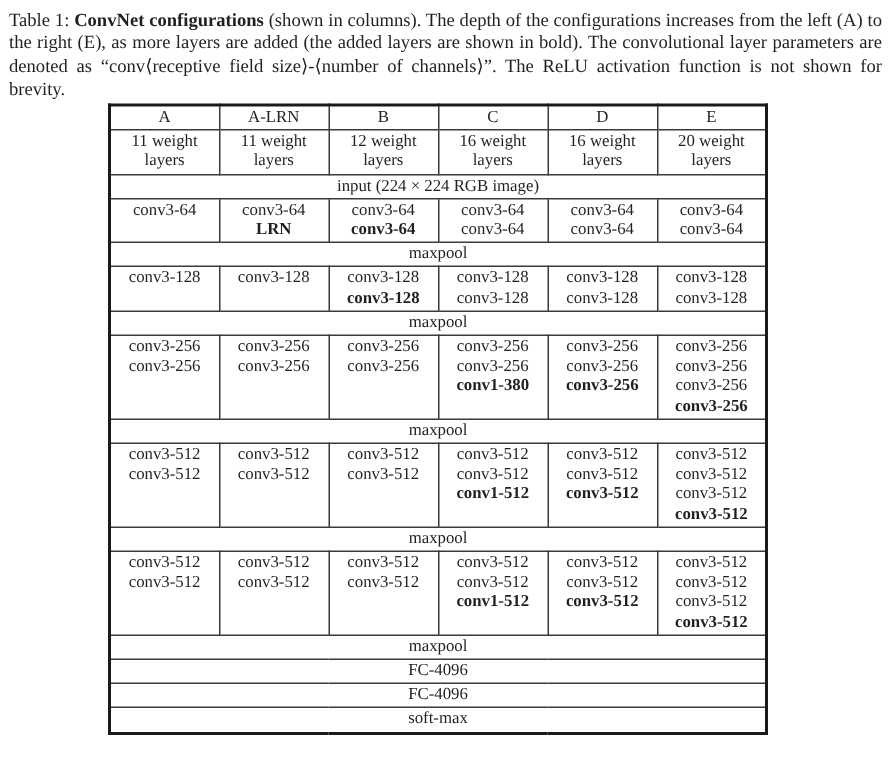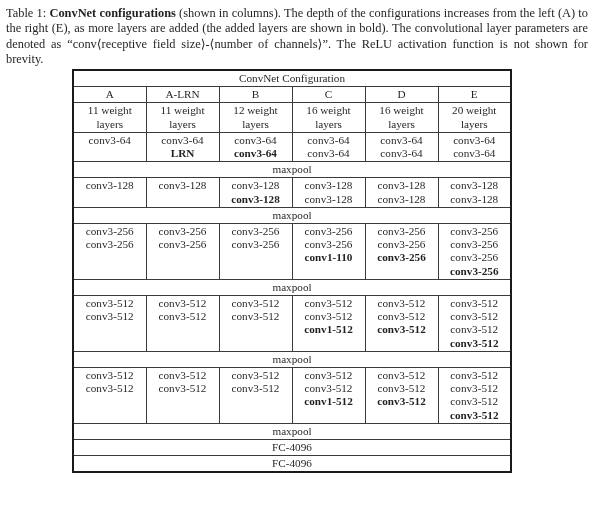--- a/index.html
+++ b/index.html
@@ -95,23 +95,20 @@
     <table class="cfg">
       <colgroup>
         <col>
           <col>
           <col>
           <col>
           <col>
           <col>
       </colgroup>
       <tbody id="tbody">
-          <tr class="title-row bandtop">
-            <td colspan="6">ConvNet Configuration</td>
-          </tr>
           <tr class="letter-row">
             <td>A</td>
             <td>A-LRN</td>
             <td>B</td>
             <td>C</td>
             <td>D</td>
             <td>E</td>
           </tr>
           <tr class="weights-row bandbot">
             <td>
@@ -144,20 +141,23 @@
                 <span>layers</span>
               </span>
             </td>
             <td>
               <span class="stack">
                 <span>20 weight</span>
                 <span>layers</span>
               </span>
             </td>
           </tr>
+          <tr class="full bandtop bandbot">
+            <td colspan="6">input (224 × 224 RGB image)</td>
+          </tr>
           <tr>
             <td>
               <span class="stack">
                 <span>conv3-64</span>
                 <span>&nbsp;</span>
               </span>
             </td>
             <td>
               <span class="stack">
                 <span>conv3-64</span>
@@ -255,21 +255,21 @@
                 <span>conv3-256</span>
                 <span>conv3-256</span>
                 <span>&nbsp;</span>
                 <span>&nbsp;</span>
               </span>
             </td>
             <td>
               <span class="stack">
                 <span>conv3-256</span>
                 <span>conv3-256</span>
-                <span class="b">conv1-110</span>
+                <span class="b">conv1-380</span>
                 <span>&nbsp;</span>
               </span>
             </td>
             <td>
               <span class="stack">
                 <span>conv3-256</span>
                 <span>conv3-256</span>
                 <span class="b">conv3-256</span>
                 <span>&nbsp;</span>
               </span>
@@ -390,18 +390,21 @@
             </td>
           </tr>
           <tr class="full bandtop bandbot">
             <td colspan="6">maxpool</td>
           </tr>
           <tr class="full">
             <td colspan="6">FC-4096</td>
           </tr>
           <tr class="full">
             <td colspan="6">FC-4096</td>
+          </tr>
+          <tr class="full bandbot">
+            <td colspan="6">soft-max</td>
           </tr>
         </tbody>
     </table>
   </div>
 
 </div>
 
 </body></html>

